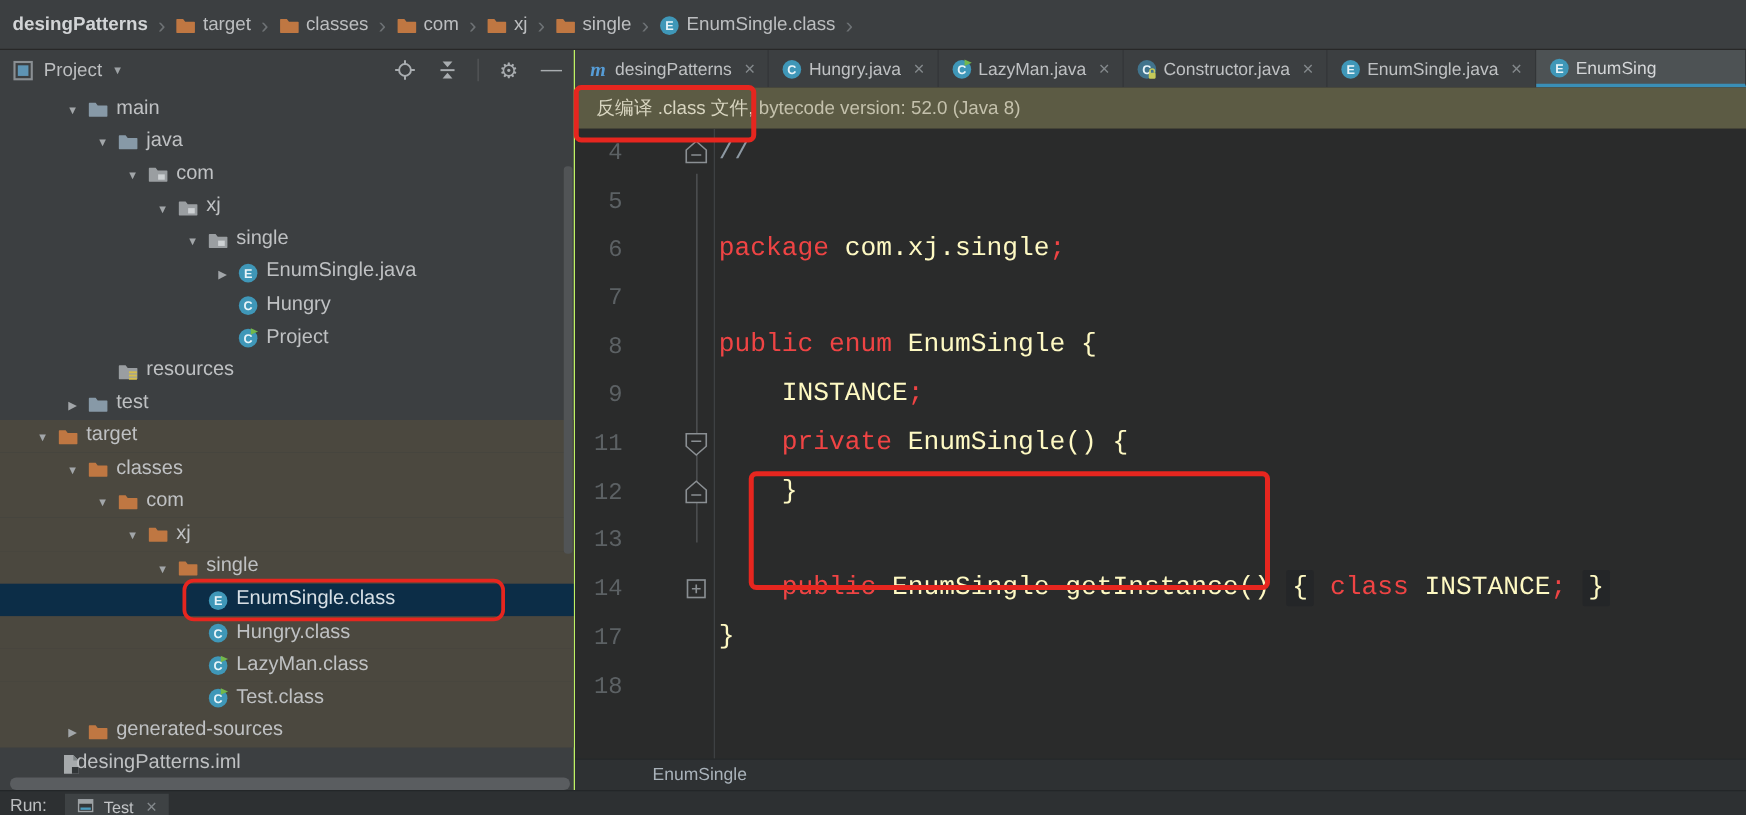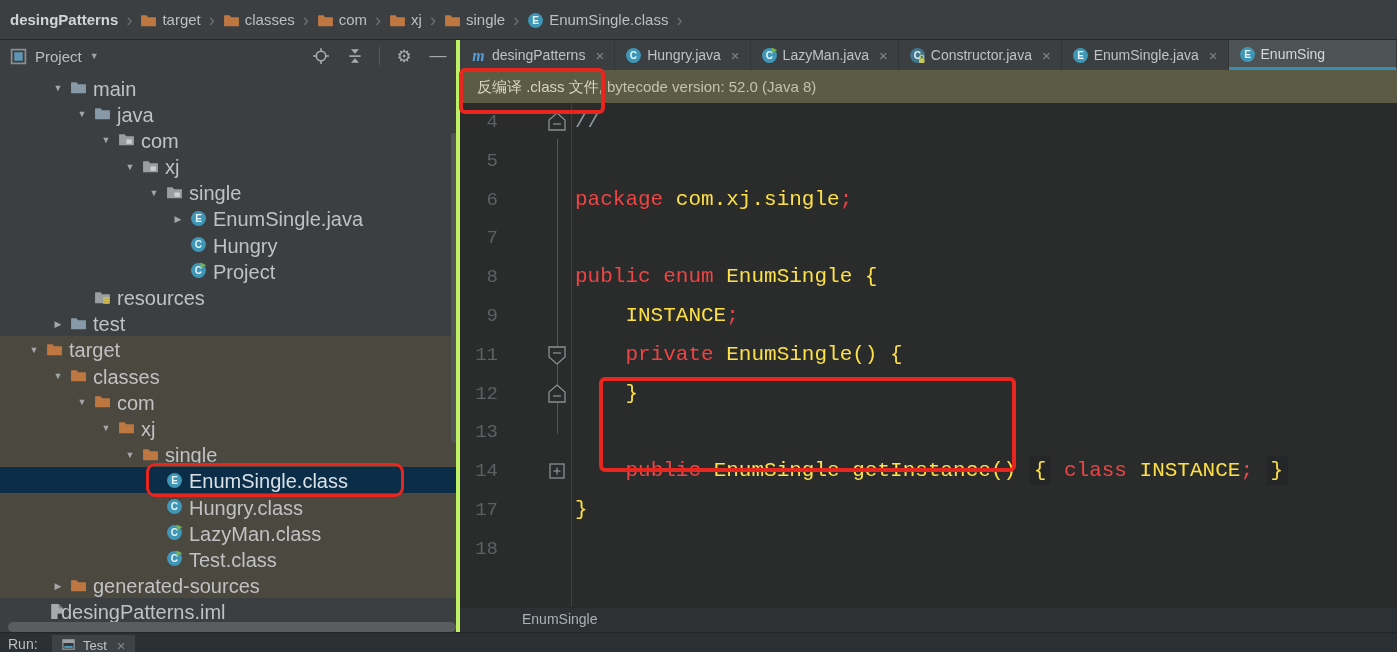--- a/index.html
+++ b/index.html
@@ -7,35 +7,35 @@
        font-family:"Liberation Sans",sans-serif;color:#BCBEC0;}
   
   #topbar{position:absolute;left:0;top:0;width:1397px;height:40px;background:#3C3F41;
           border-bottom:1px solid #282828;display:flex;align-items:center;padding-left:10px;box-sizing:border-box;}
   .bc-item{display:flex;align-items:center;gap:6px;font-size:15px;color:#BCBEC0;cursor:default;}
   .bc-item.bold{font-weight:bold;color:#D2D4D6;}
   .bc-sep{color:#6E7275;font-size:18px;margin:0 8px;line-height:1;}
   .bc-icon{width:16px;height:16px;display:inline-block;}
   
   #project-panel{position:absolute;left:0;top:40px;width:460px;height:612px;background:#3C3F41;
-                 border-right:4px solid #bef264;box-sizing:border-box;overflow:hidden;}
+                 border-right:1px solid #bef264;box-sizing:border-box;overflow:hidden;}
   #proj-header{position:absolute;left:0;top:0;width:100%;height:32px;display:flex;align-items:center;padding:0 8px;box-sizing:border-box;}
   #proj-title{font-size:15px;color:#BCBEC0;margin-left:7px;}
   .hdr-caret{font-size:9px;color:#9DA2A5;margin-left:8px;}
   #proj-header .spacer{flex:1;}
   .hicon{width:20px;height:20px;margin-left:14px;display:inline-flex;align-items:center;justify-content:center;cursor:pointer;}
   .hsep{width:1px;height:18px;background:#55585A;margin-left:14px;}
   #tree{position:absolute;left:0;top:34px;width:100%;}
   .trow{position:relative;height:26.2px;width:460px;cursor:pointer;}
   .trow.dim{background:#4B483F;}
   .trow.sel{background:#0C2D47;}
   .trow.sel .tlabel{color:#D8E0E6;}
   .arr{position:absolute;top:9px;font-size:9px;color:#A2A6A9;width:20px;text-align:center;}
   .ticon{position:absolute;top:5px;width:17px;height:17px;}
-  .tlabel{position:absolute;top:3.5px;font-size:20px;color:#BFC1C3;white-space:nowrap;}
+  .tlabel{position:absolute;top:3.5px;font-size:16px;color:#BFC1C3;white-space:nowrap;}
   #proj-vscroll{position:absolute;left:451px;top:93px;width:7px;height:310px;background:#515456;border-radius:3px;}
   #proj-hscroll{position:absolute;left:8px;top:582px;width:448px;height:10px;background:#5A5D60;border-radius:5px;}
   
   #editor{position:absolute;left:460px;top:40px;width:937px;height:612px;background:#2A2B2B;overflow:hidden;}
   #tabs{display:flex;width:937px;height:30px;background:#3C3F41;overflow:hidden;}
   .tab{display:flex;align-items:center;gap:6px;padding:0 10px;font-size:14px;color:#BFC1C3;
        border-right:1px solid #333638;box-sizing:border-box;white-space:nowrap;cursor:pointer;height:30px;}
   .tab.active{background:#4D5254;border-bottom:3px solid #3A8FB7;flex:1 0 auto;color:#D5D7D9;}
   .tab-close{color:#84898C;font-size:15px;margin-left:4px;cursor:pointer;}
   .tab-icon{width:16px;height:16px;display:inline-block;}
@@ -46,21 +46,21 @@
   #code{position:absolute;left:0;top:63px;width:937px;height:504px;background:#2A2B2B;
         font-family:"Liberation Mono",monospace;overflow:hidden;}
   .gutter-sep{position:absolute;left:111px;top:0;width:1px;height:504px;background:#3E4143;}
   .fold-line{position:absolute;left:97px;top:36px;width:1px;height:295px;background:#55585B;}
   .code-line{position:relative;height:38.8px;}
   .code-line:first-child{margin-top:5px;}
   .lnum{position:absolute;left:0;top:0;width:38px;text-align:right;font-size:19px;line-height:38.8px;color:#5C6164;}
   .gicon{position:absolute;left:86px;top:8px;width:22px;height:22px;cursor:pointer;}
   .ltext{position:absolute;left:115px;top:0;font-size:21px;line-height:38.8px;white-space:pre;}
   .tok.kw{color:#ef4444;}
-  .tok.pl{color:#fde047;}
+  .tok.pl{color:#fef9c3;}
   .tok.cmt{color:#8D99A3;}
   .tok.fold{background:#242628;border-radius:2px;padding:3px 5px;}
   #status-bar{position:absolute;left:0;top:567px;width:937px;height:25px;background:#2E3133;border-top:1px solid #26292B;box-sizing:border-box;}
   #status-bc{position:absolute;left:62px;top:3px;font-size:14px;color:#A9B2BA;}
   
   #bottom-strip{position:absolute;left:0;top:632px;width:1397px;height:20px;background:#2D3032;border-top:1px solid #232628;box-sizing:border-box;}
   #run-label{position:absolute;left:8px;top:3px;font-size:14px;color:#BCBEC0;}
   #run-tab{position:absolute;left:52px;top:2px;height:20px;background:#3E4244;display:flex;align-items:center;gap:6px;padding:0 9px;font-size:13px;color:#C3C5C7;cursor:pointer;}
   
   .anno{position:absolute;border:4px solid #E6261F;border-radius:6px;pointer-events:none;z-index:50;}

